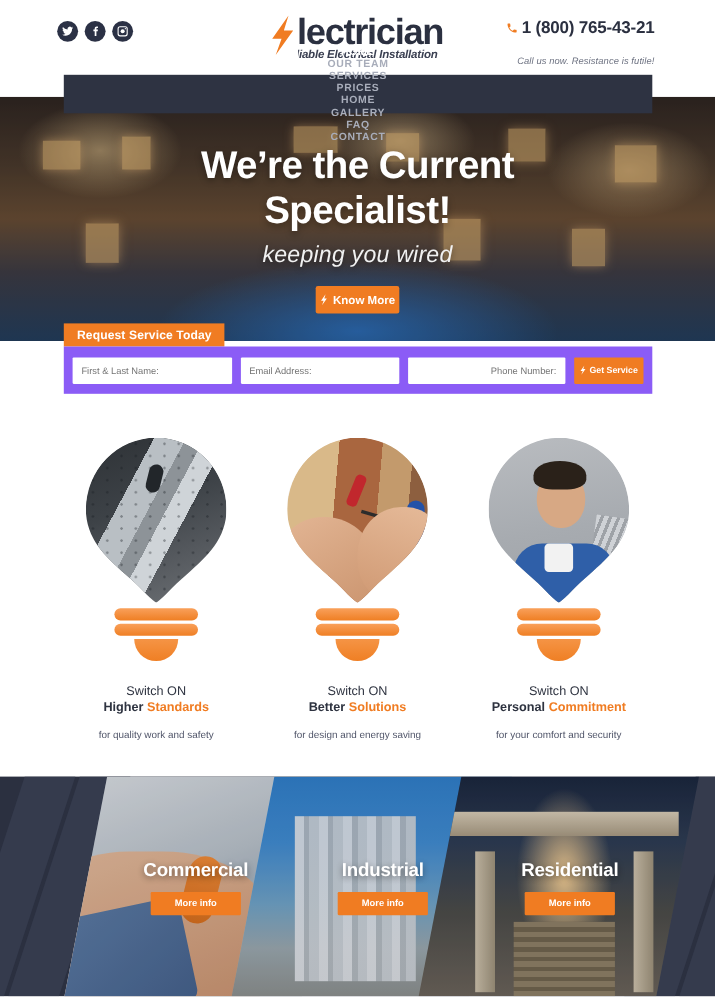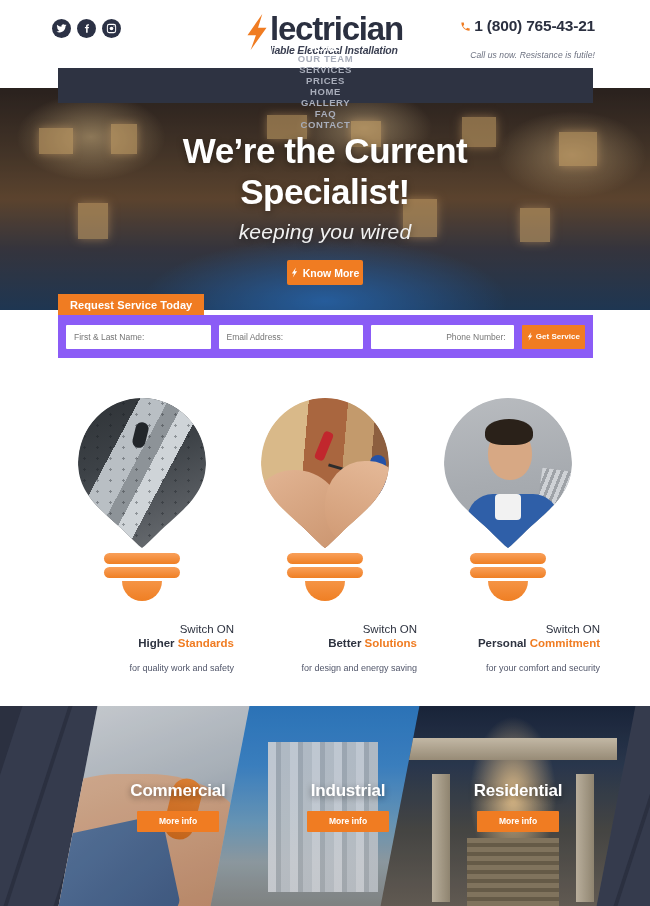--- a/index.html
+++ b/index.html
@@ -74,21 +74,21 @@
   .form-bar{ position:absolute; left:0; top:21px; width:535px; height:43px; background:#8b5cf6;
              display:flex; align-items:center; padding:0 8px; gap:8px; }
   .form-bar input{ height:24px; border:none; border-radius:1px; background:#fff;
                    font-size:8.5px; color:#5d6270; padding:0 8px; font-family:inherit; }
   .fi1{ width:150px; } .fi2{ width:150px; } .fi3{ width:148px;text-align:right; }
   .getsvc{ height:24px; width:66px; font-size:8px; border-radius:1px;
            display:inline-flex; align-items:center; justify-content:center; gap:3px; }
 
   
   .bulbs{ position:absolute; left:0; top:380px; width:650px; height:310px; background:#fff; }
-  .bulb{ position:absolute; width:184px; top:0; text-align:right; }
+  .bulb{ position:absolute; width:184px; top:0; text-align:center; }
   .bulb-shape{ position:relative; width:128px; height:150px; margin:18px auto 0;
      border-radius:50% 50% 50% 50% / 46% 46% 58% 58%;
      clip-path: path("M64,0 C99,0 128,29 128,64 C128,92 110,108 92,124 C78,136 72,144 64,150 C56,144 50,136 36,124 C18,108 0,92 0,64 C0,29 29,0 64,0 Z");
      overflow:hidden; box-shadow:0 6px 14px rgba(0,0,0,.13);
   }
   .bulb-photo{ position:absolute; inset:0; }
   .b1 .bulb-photo{ background:
       linear-gradient(118deg, rgba(255,255,255,.22) 0 9%, rgba(255,255,255,0) 9.5%),
       linear-gradient(118deg, transparent 0 30%, #b9bfc4 30% 44%, #8d9398 44% 52%, #cfd4d8 52% 62%, transparent 62%),
       linear-gradient(160deg,#2e3236 0%,#3d4247 40%,#55595e 70%,#6e7276 100%); }

